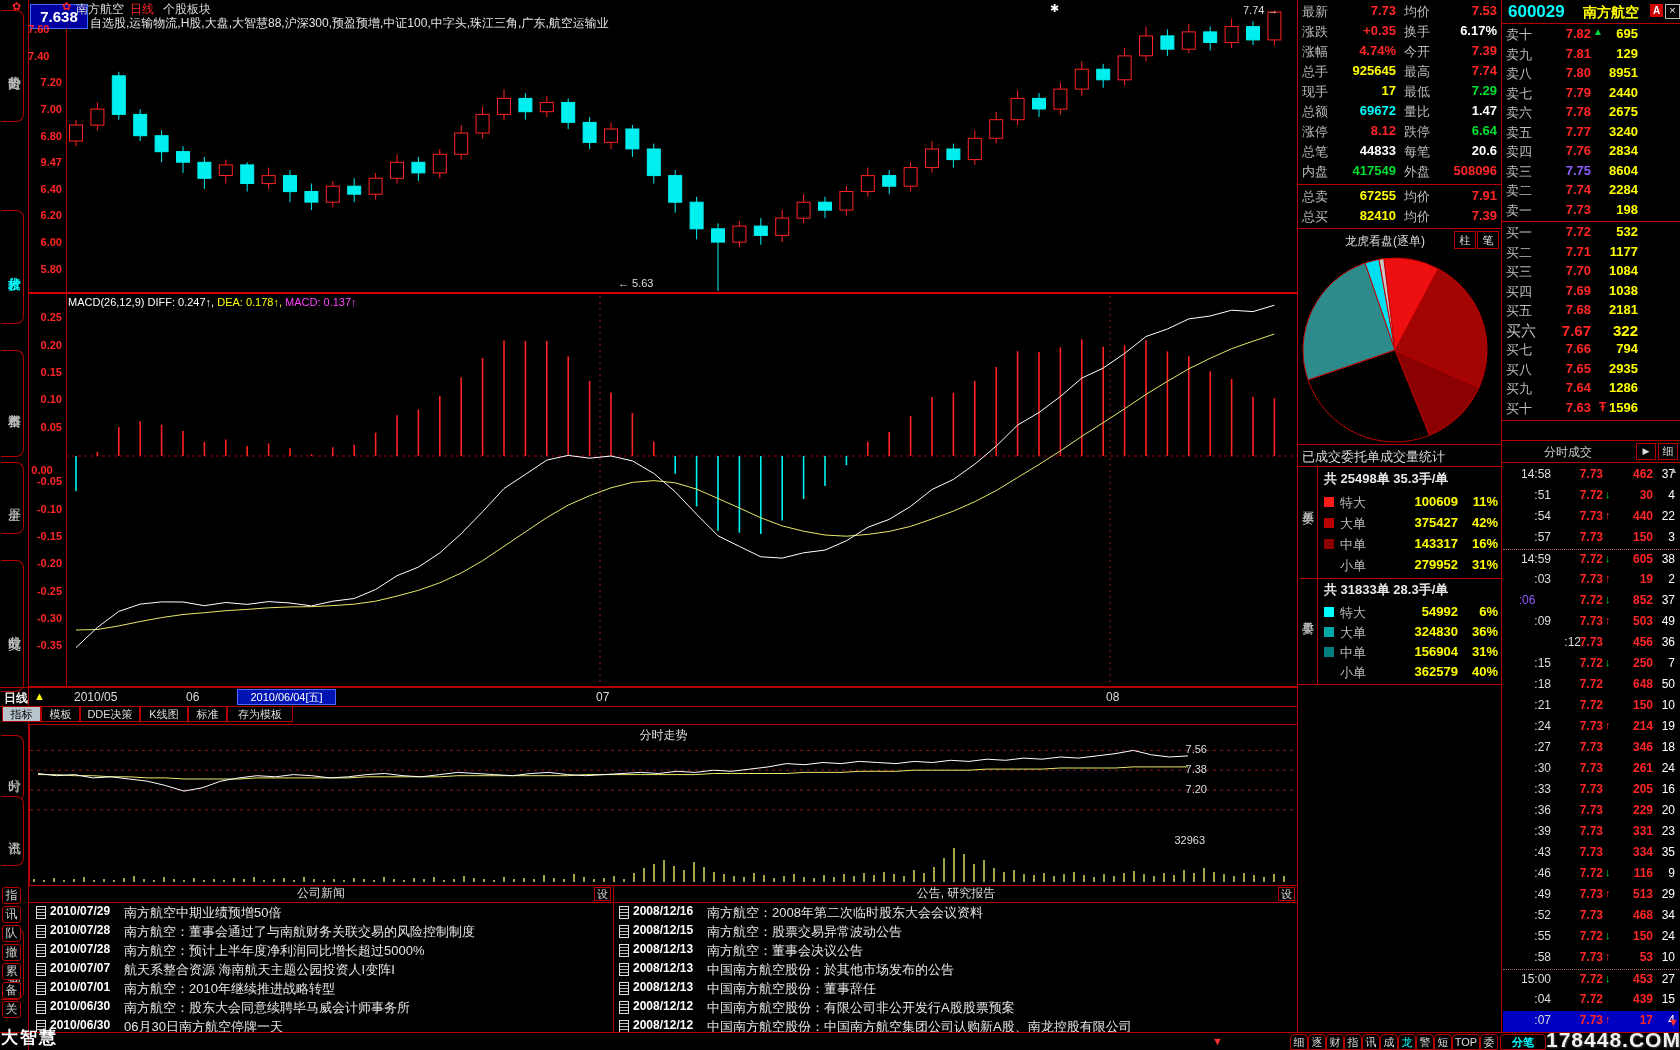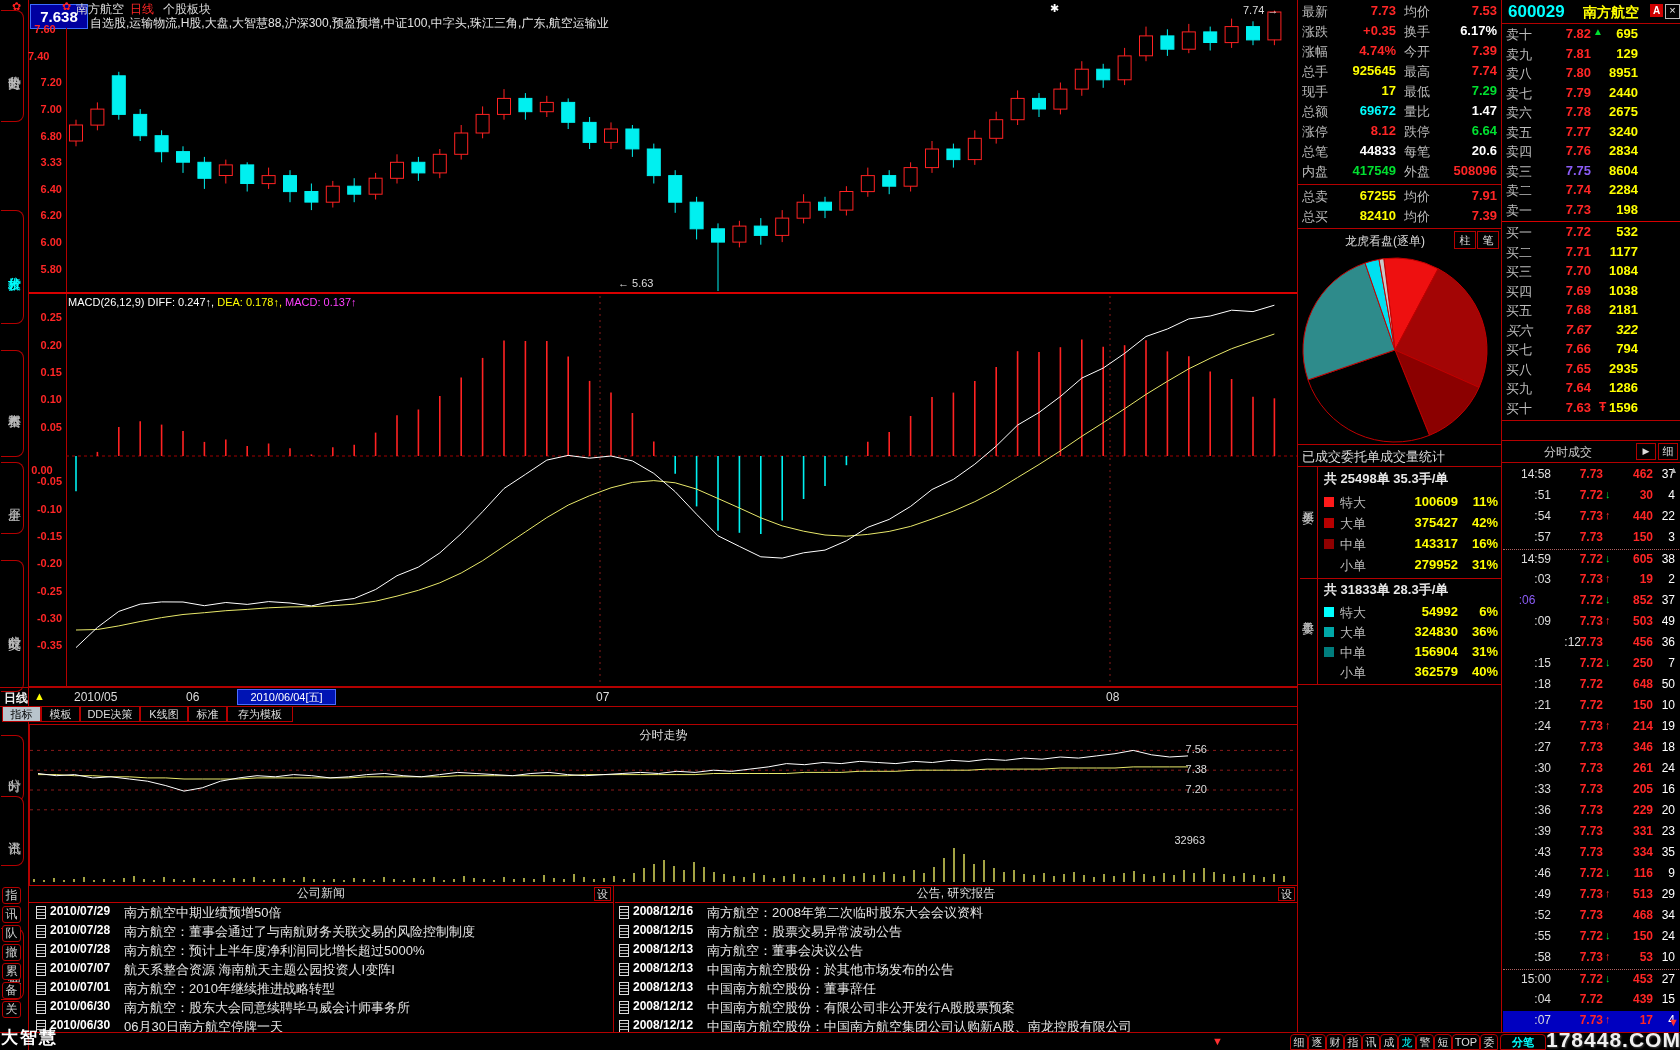--- a/index.html
+++ b/index.html
@@ -62,26 +62,26 @@
                 background:#0000a0;border:1px solid #3c6cff;color:#fff;font-size:15px;">7.638</div>
     <span class="abs" style="left:62px;top:0;color:#ff2020;font-size:11px;">✿</span>
     <span class="abs" style="left:76px;top:1px;font-size:12px;color:#d8d8d8;">南方航空</span>
     <span class="abs" style="left:130px;top:1px;font-size:12px;color:#ff2626;">日线</span>
     <span class="abs" style="left:163px;top:1px;font-size:12px;color:#d8d8d8;">个股板块</span>
     <div class="abs" style="left:90px;top:15px;font-size:12px;color:#e4e4e4;white-space:nowrap;">自选股,运输物流,H股,大盘,大智慧88,沪深300,预盈预增,中证100,中字头,珠江三角,广东,航空运输业</div>
   </div>
 
   <div>
     <div id="candle-ylabels">
-        <div class="abs" style="left:28px;top:23px;width:34px;text-align:center;font-size:11px;font-weight:bold;color:#ff2626;">7.60</div>
+        <div class="abs" style="left:28px;top:23px;width:34px;text-align:left;font-size:11px;font-weight:bold;color:#ff2626;">7.60</div>
         <div class="abs" style="left:28px;top:50px;width:34px;text-align:left;font-size:11px;font-weight:bold;color:#ff2626;">7.40</div>
         <div class="abs" style="left:28px;top:76px;width:34px;text-align:right;font-size:11px;font-weight:bold;color:#ff2626;">7.20</div>
         <div class="abs" style="left:28px;top:103px;width:34px;text-align:right;font-size:11px;font-weight:bold;color:#ff2626;">7.00</div>
         <div class="abs" style="left:28px;top:130px;width:34px;text-align:right;font-size:11px;font-weight:bold;color:#ff2626;">6.80</div>
-        <div class="abs" style="left:28px;top:156px;width:34px;text-align:right;font-size:11px;font-weight:bold;color:#ff2626;">3.33</div>
+        <div class="abs" style="left:28px;top:156px;width:34px;text-align:right;font-size:11px;font-weight:bold;color:#ff2626;">9.47</div>
         <div class="abs" style="left:28px;top:183px;width:34px;text-align:right;font-size:11px;font-weight:bold;color:#ff2626;">6.40</div>
         <div class="abs" style="left:28px;top:209px;width:34px;text-align:right;font-size:11px;font-weight:bold;color:#ff2626;">6.20</div>
         <div class="abs" style="left:28px;top:236px;width:34px;text-align:right;font-size:11px;font-weight:bold;color:#ff2626;">6.00</div>
         <div class="abs" style="left:28px;top:263px;width:34px;text-align:right;font-size:11px;font-weight:bold;color:#ff2626;">5.80</div>
       </div>
     <svg id="candle-svg" class="abs" style="left:66px;top:0;" width="1231" height="292">
         <line x1="10" y1="119.7" x2="10" y2="146.3" stroke="#ff2222" stroke-width="1"></line>
         <rect x="3.5" y="125.0" width="13" height="16.0" fill="#000" stroke="#ff2222" stroke-width="1"></rect>
         <line x1="31.4" y1="102.4" x2="31.4" y2="130.3" stroke="#ff2222" stroke-width="1"></line>
         <rect x="24.9" y="109.1" width="13" height="16.0" fill="#000" stroke="#ff2222" stroke-width="1"></rect>
@@ -690,21 +690,21 @@
       <span class="b" style="position:absolute;left:38px;width:50px;text-align:right;color:#ff2626;">7.69</span>
 
       <span class="b" style="position:absolute;left:75px;width:60px;text-align:right;color:#ffff00;">1038</span>
     </div>
         <div class="abs" style="left:1503px;top:302px;width:176px;height:19px;font-size:13px;">
       <span style="position:absolute;left:3px;color:#bcbcbc;">买五</span>
       <span class="b" style="position:absolute;left:38px;width:50px;text-align:right;color:#ff2626;">7.68</span>
 
       <span class="b" style="position:absolute;left:75px;width:60px;text-align:right;color:#ffff00;">2181</span>
     </div>
-        <div class="abs" style="left:1503px;top:321.5px;width:176px;height:19px;font-size:13px;font-style:italic;">
+        <div class="abs" style="left:1503px;top:321.5px;width:176px;height:19px;font-size:15px;">
       <span style="position:absolute;left:3px;color:#bcbcbc;">买六</span>
       <span class="b" style="position:absolute;left:38px;width:50px;text-align:right;color:#ff2626;">7.67</span>
 
       <span class="b" style="position:absolute;left:75px;width:60px;text-align:right;color:#ffff00;">322</span>
     </div>
         <div class="abs" style="left:1503px;top:341px;width:176px;height:19px;font-size:13px;">
       <span style="position:absolute;left:3px;color:#bcbcbc;">买七</span>
       <span class="b" style="position:absolute;left:38px;width:50px;text-align:right;color:#ff2626;">7.66</span>
 
       <span class="b" style="position:absolute;left:75px;width:60px;text-align:right;color:#ffff00;">794</span>

